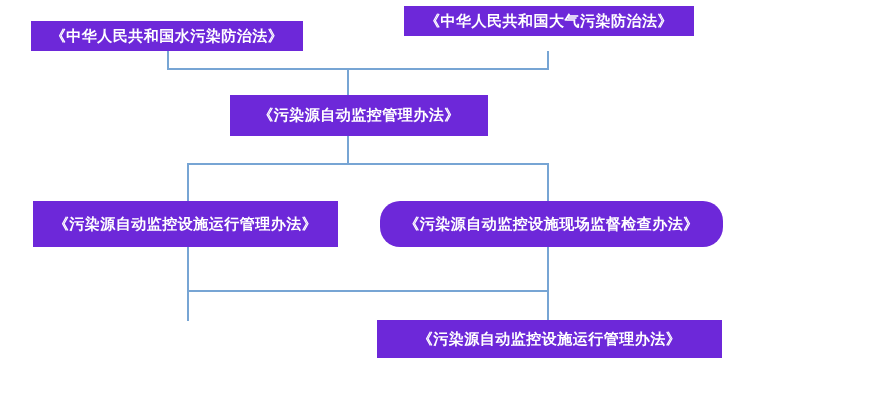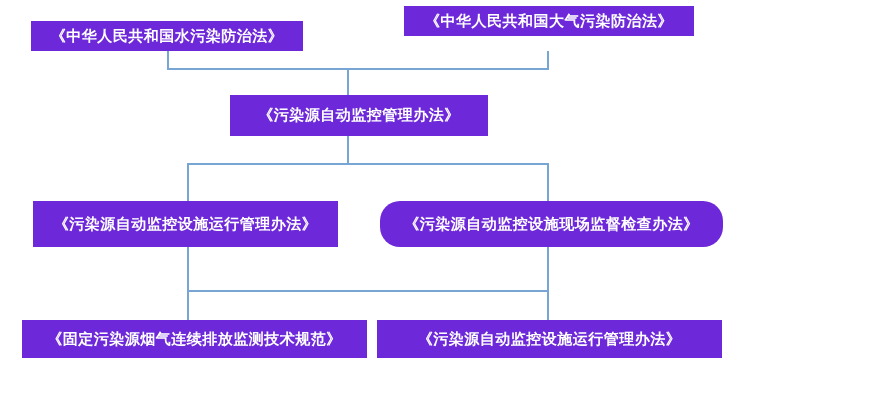--- a/index.html
+++ b/index.html
@@ -101,17 +101,16 @@
   <div class="node n-water-law">《中华人民共和国水污染防治法》</div>
 
   <div class="node n-air-law">《中华人民共和国大气污染防治法》</div>
 
   <div class="node n-auto-mgmt">《污染源自动监控管理办法》</div>
 
   <div class="node n-facility-op">《污染源自动监控设施运行管理办法》</div>
 
   <div class="node n-facility-inspect">《污染源自动监控设施现场监督检查办法》</div>
 
-  <div class="node n-cems">《固定污染源烟气连续排放监测技术规范》</div>
 
   <div class="node n-water-online">《污染源自动监控设施运行管理办法》</div>
 
 </div>
 
 </body></html>

